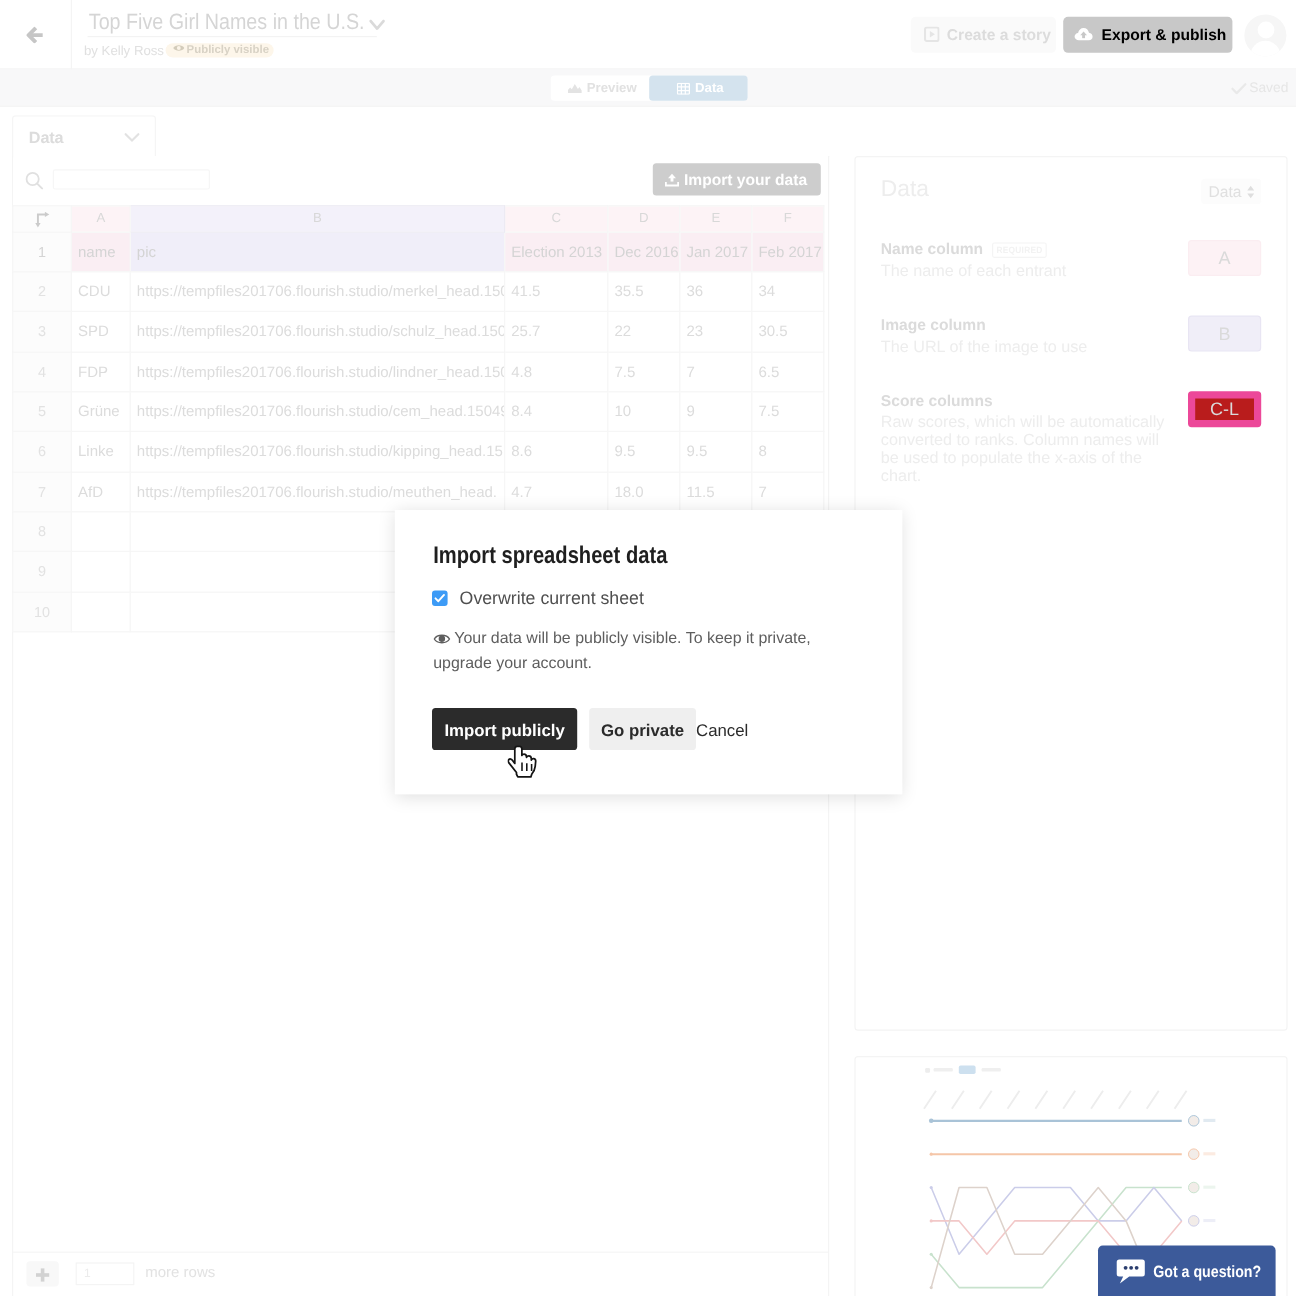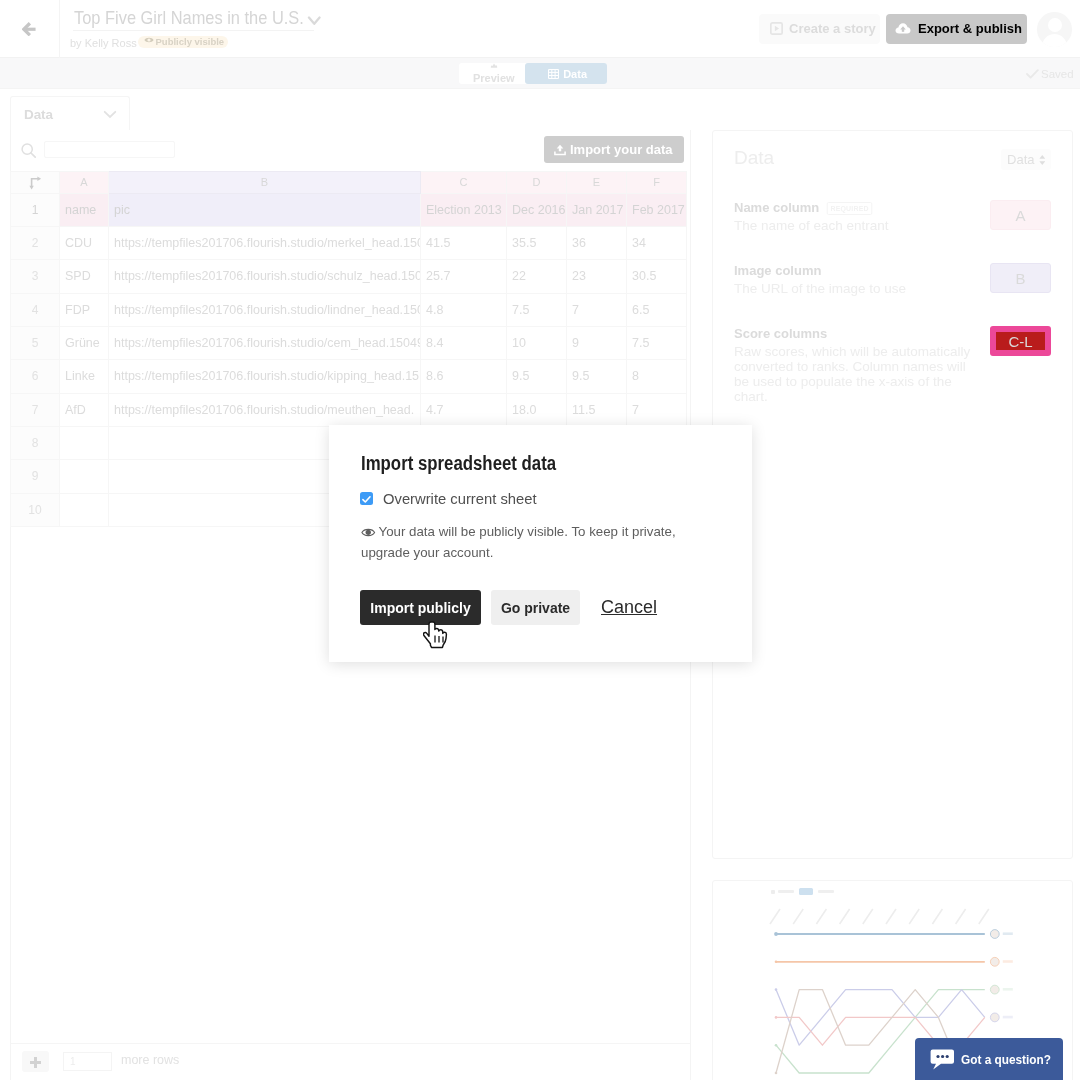--- a/index.html
+++ b/index.html
@@ -45,21 +45,21 @@
                   border-radius:13px 13px 0 0; background:#fff; }
 
   
   .subbar { position:absolute; left:0; top:58px; width:1080px; height:31px;
             background:#f8f8f9; border-bottom:1px solid #f4f4f4; }
   .seg { position:absolute; left:459px; top:63px; height:21px; display:flex;
          background:#fff; border-radius:3px; }
   .seg > div { display:flex; align-items:center; gap:4px; padding:0 10px 0 14px;
                font-size:11px; font-weight:700; border-radius:3px;
                white-space:nowrap;}
-  .seg .inactive { color:#e1e1e1;flex-direction:column; }
+  .seg .inactive { color:#e1e1e1; }
   .seg .active { background:#d4e3ee; color:#fff; width:82px; justify-content:center; }
   .saved { position:absolute; left:1026px; top:68px; font-size:11.5px; color:#e6e6e6;
            display:flex; align-items:center; gap:2px; }
 
   
   .datatab { position:absolute; left:10px; top:96px; width:120px; height:35px;
              background:#fff; border:1px solid #f5f5f5; border-bottom:none;
              border-radius:3px 3px 0 0; display:flex; align-items:center;
              padding:0 12px 0 13px; justify-content:space-between;}
   .datatab span { font-size:13.5px; color:#dcdcdc; font-weight:700; letter-spacing:-0.1px;}
@@ -163,21 +163,21 @@
                   transform:scaleX(.985); transform-origin:left center;}
   .m-note { position:absolute; left:32px; top:97px; width:316px; font-size:13.3px;
             color:#5e5e5e; line-height:20.5px; }
   .m-note .eye { display:inline-block; vertical-align:-1.5px; margin-right:3px; }
   .m-btns { position:absolute; left:31px; top:165px; display:flex; align-items:center; }
   .bt-primary { background:#2b2b2b; color:#fff; border-radius:3px; height:35px; width:121px;
                 display:flex; align-items:center; justify-content:center; font-size:14px; font-weight:700;}
   .bt-second { background:#efefef; color:#2b2b2b; border-radius:3px; height:35px; width:89px;
                display:flex; align-items:center; justify-content:center; font-size:14px; font-weight:700;
                margin-left:10px;}
-  .bt-cancel { color:#2b2b2b; font-size:18px; text-decoration:underline; margin-left:21px;}
+  .bt-cancel { color:#2b2b2b; font-size:14px; }
 
   .cursor { position:absolute; left:423px; top:621px; width:26px; height:28px; }
 </style>
 </head>
 <body>
 
 <div id="page">
   <div id="dim">
 
     <div class="topbar">

